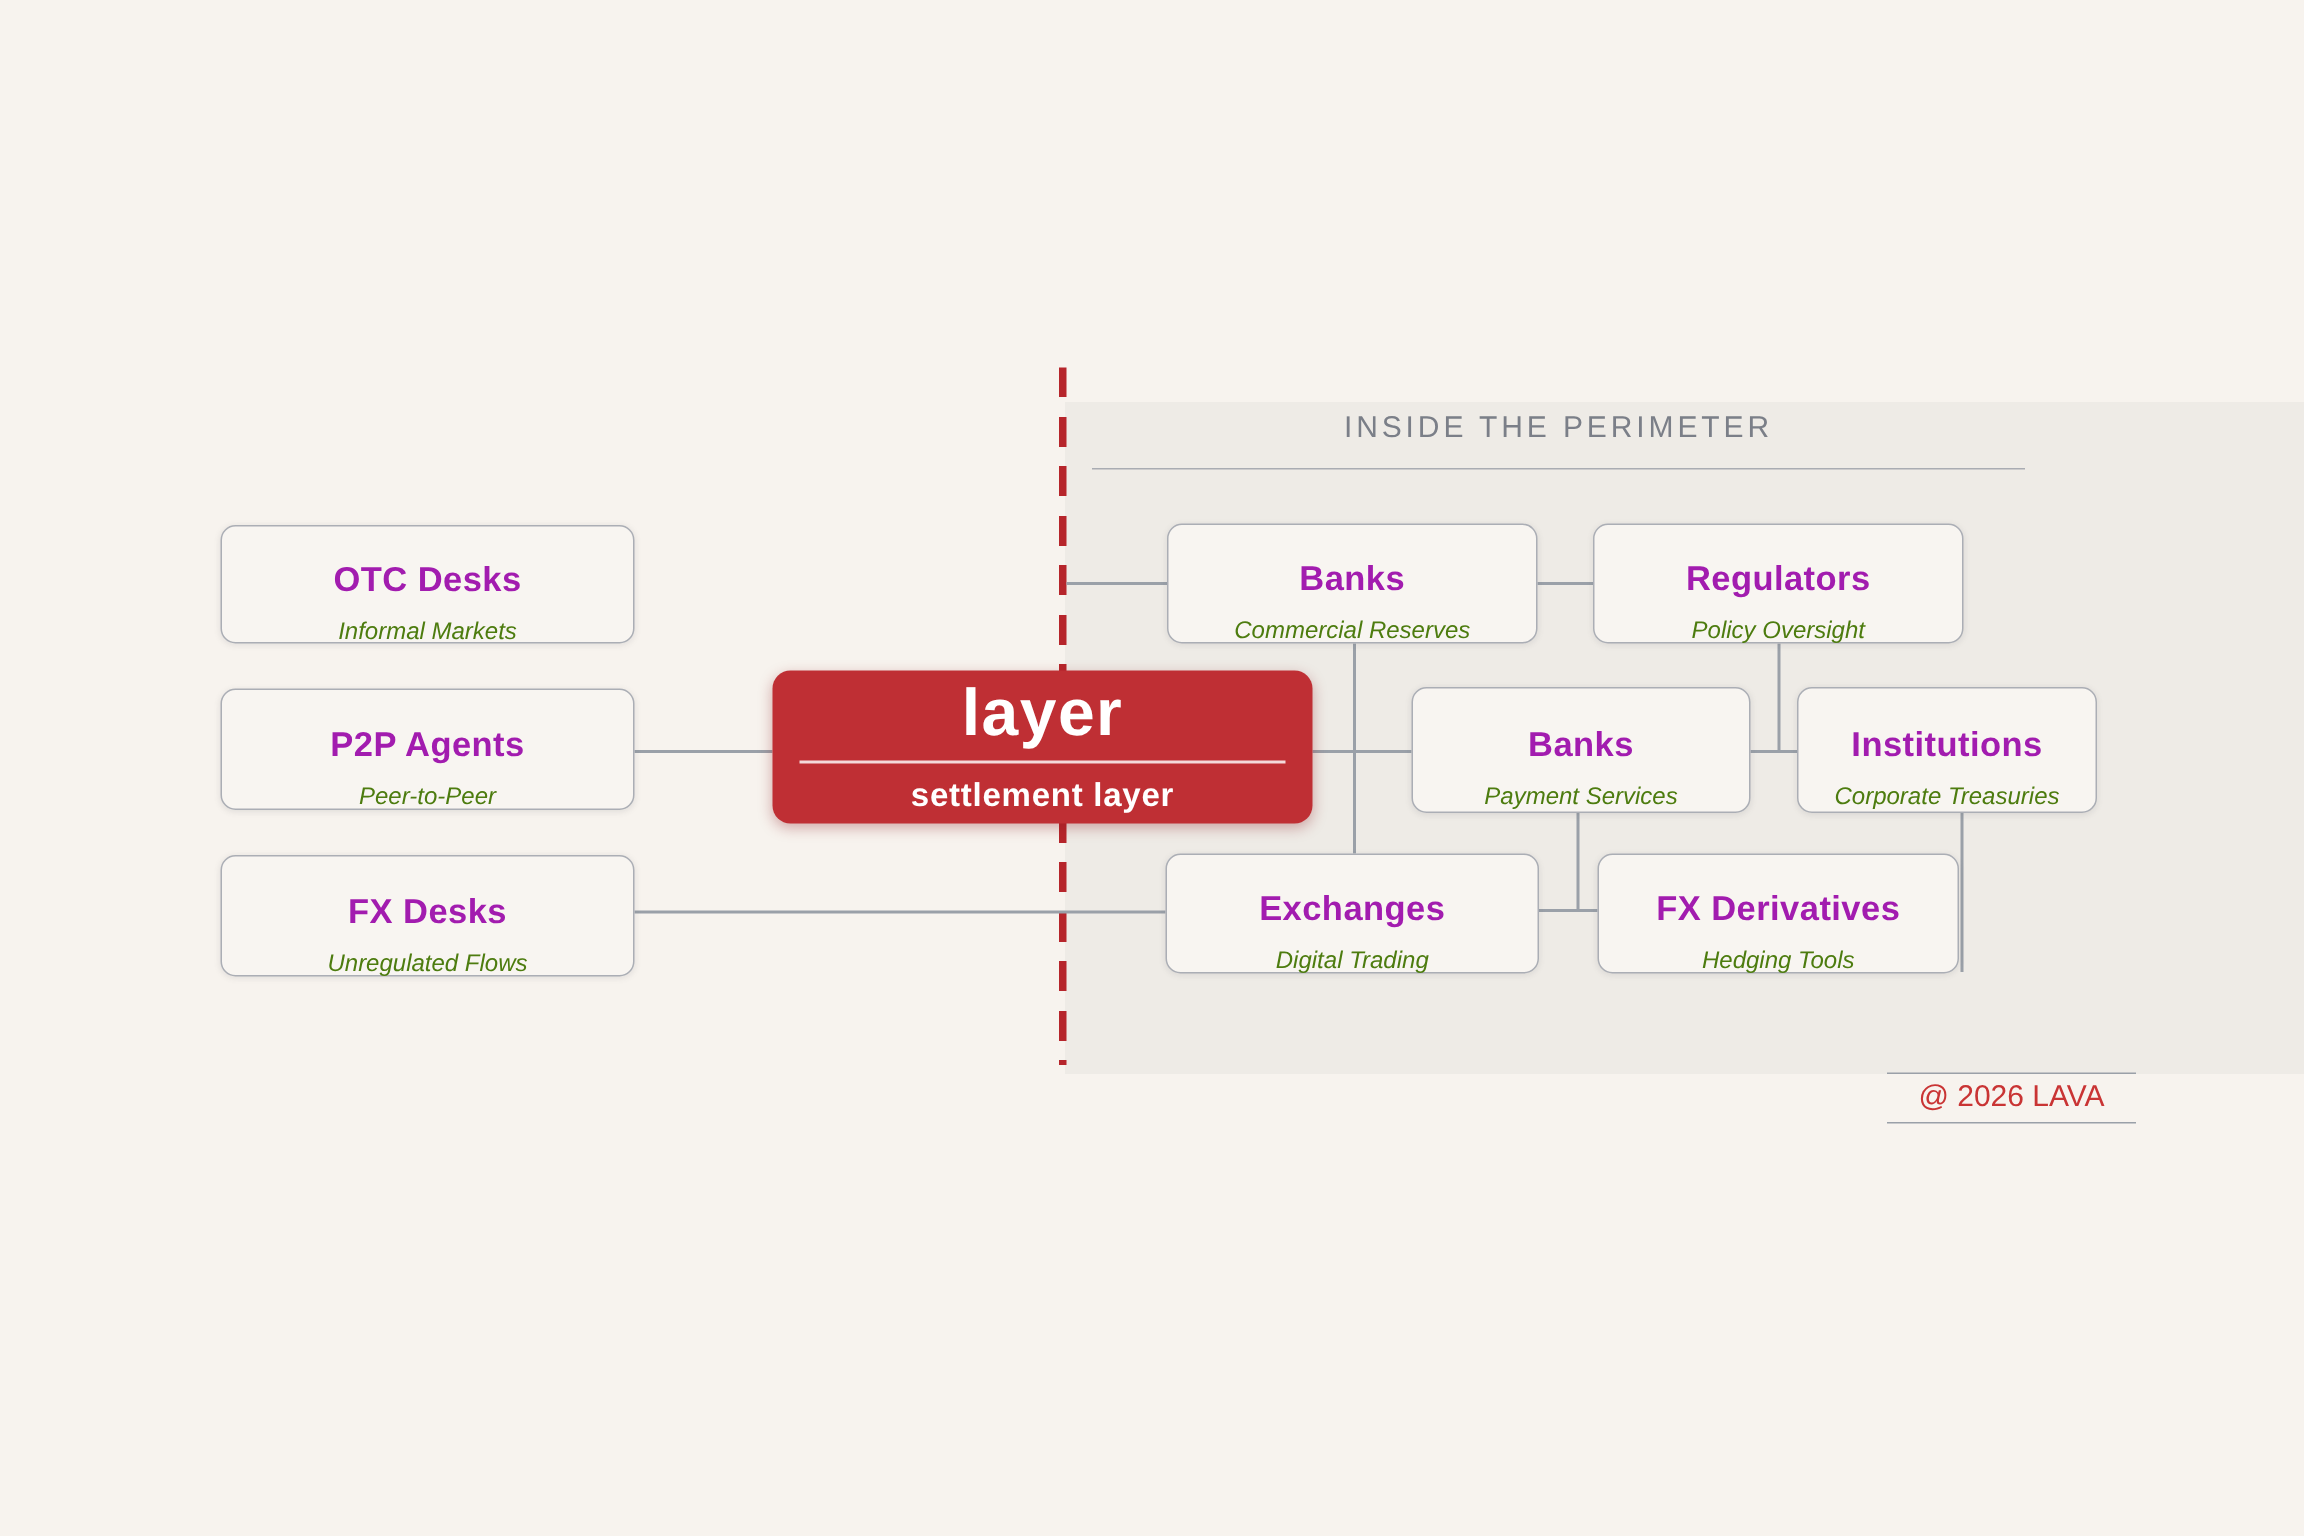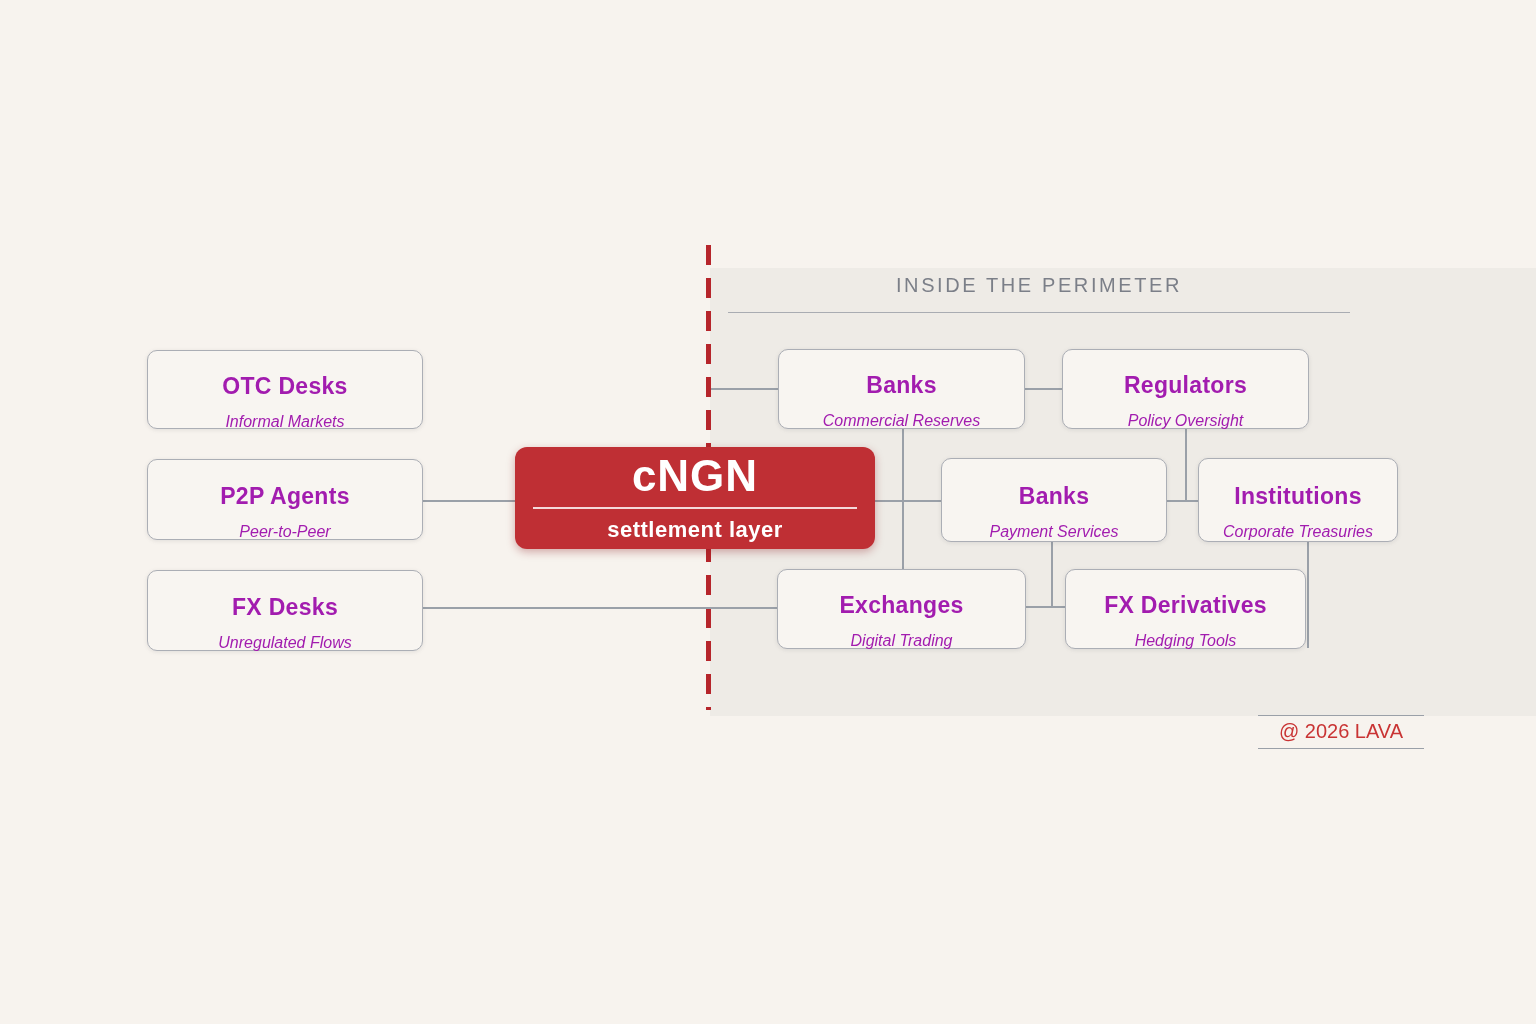--- a/index.html
+++ b/index.html
@@ -35,21 +35,21 @@
     position:absolute;
     background:#f8f5f1;
     border:1.5px solid #abaeb5;
     border-radius:10px;
     box-shadow:0 1px 4px rgba(90,90,100,0.14);
     display:flex; flex-direction:column; align-items:center; justify-content:center;
     box-sizing:border-box;
   }
   .node-title { font-size:23px; font-weight:700; color:#a21caf; letter-spacing:0.3px;margin-top:24px; }
   .node-sep   { width:calc(100% - 46px); height:1.5px; background:#9aa0a8; margin:6px 0 7px; }
-  .node-sub   { font-size:16px; font-style:italic; color:#a21caf; }
+  .node-sub   { font-size:16px; font-style:italic; color:#4d7c0f; }
 
   .cngn {
     position:absolute; left:515px; top:447px; width:360px; height:102px;
     background:#bf2f34;
     border-radius:12px;
     box-shadow:0 3px 9px rgba(140,30,35,0.35);
     display:flex; flex-direction:column; align-items:center; justify-content:center;
     box-sizing:border-box;
   }
   .cngn-title { font-size:44px; font-weight:700; color:#ffffff; letter-spacing:1px; line-height:1; }
@@ -103,21 +103,21 @@
     <div class="node-sep"></div>
     <div class="node-sub">Peer-to-Peer</div>
   </div>
   <div class="node" style="left:147px;top:570px;width:276px;height:81px;">
     <div class="node-title">FX Desks</div>
     <div class="node-sep"></div>
     <div class="node-sub">Unregulated Flows</div>
   </div>
 
   <div class="cngn">
-    <div class="cngn-title">cNGN</div>
+    <div class="cngn-title">layer</div>
     <div class="cngn-sep"></div>
     <div class="cngn-sub">settlement layer</div>
   </div>
 
   <div class="node" style="left:778px;top:349px;width:247px;height:80px;">
     <div class="node-title">Banks</div>
     <div class="node-sep"></div>
     <div class="node-sub">Commercial Reserves</div>
   </div>
   <div class="node" style="left:1062px;top:349px;width:247px;height:80px;">

